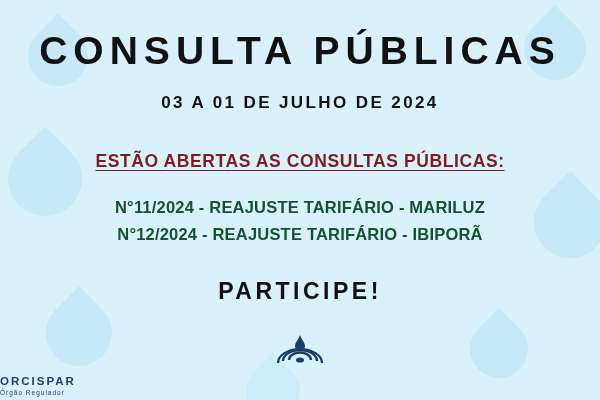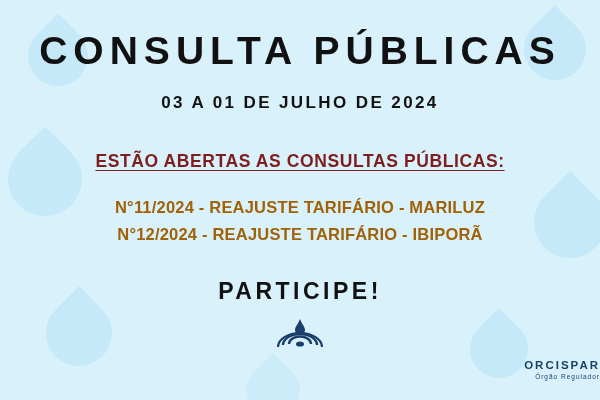--- a/index.html
+++ b/index.html
@@ -70,37 +70,37 @@
     color: #7f1d1d;
     text-decoration: underline;
     text-underline-offset: 3px;
   }
   .items {
     margin-top: 22px;
   }
   .item {
     font-size: 16.5px;
     font-weight: bold;
-    color: #a16207;
+    color: #14532d;
     line-height: 1.65;
     letter-spacing: .2px;
   }
   .cta {
     margin-top: 30px;
     font-size: 23px;
     font-weight: bold;
     letter-spacing: 3.5px;
     color: #111111;
   }
   .logo-block {
     position: absolute;
     left: 0;
     right: 0;
-    bottom: 20px;
-    text-align: right;
+    bottom: 4px;
+    text-align: left;
   }
   .logo-mark {
     display: block;
     margin: 0 auto 2px auto;
   }
   .logo-name {
     font-size: 11.5px;
     font-weight: bold;
     letter-spacing: 2px;
     color: #1b3f6b;

